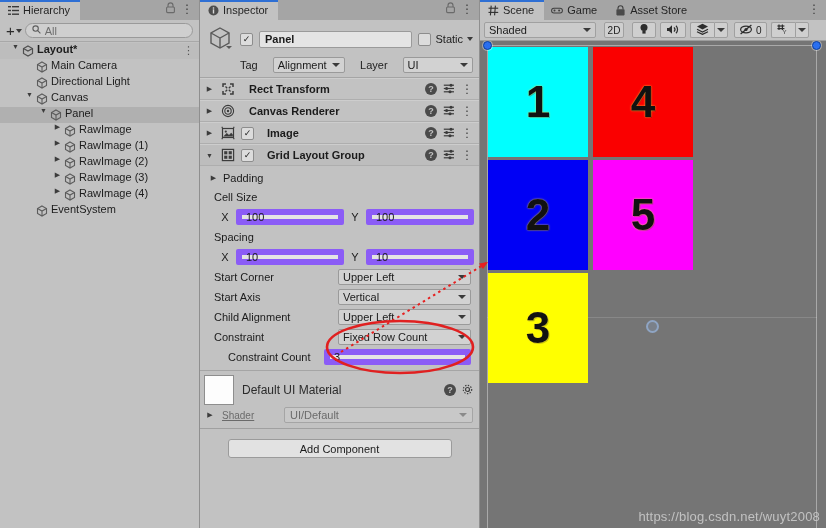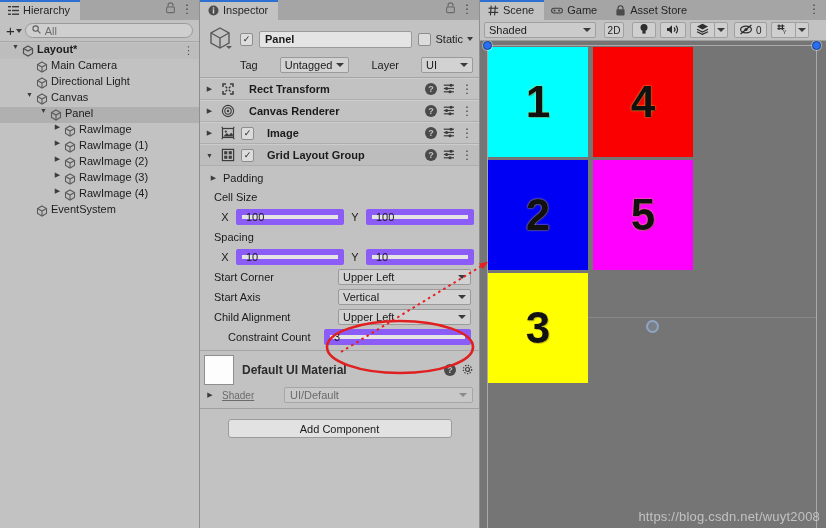--- a/index.html
+++ b/index.html
@@ -64,21 +64,21 @@
   #inspector { width: 280px; height:528px; background:#c2c2c2; display:flex; flex-direction:column;
                border-right:1px solid #8f8f8f; }
   .insp-head { background:#c2c2c2; padding:5px 6px 4px 6px; border-bottom:1px solid #a5a5a5; }
   .insp-head-r1 { display:flex; align-items:center; gap:6px; }
   .go-icon { width:28px; height:28px; display:flex; align-items:flex-start; justify-content:center; position:relative; }
   .chk { width:13px; height:13px; background:#dcdcdc; border:1px solid #8d8d8d; border-radius:2px;
          display:flex; align-items:center; justify-content:center; font-size:9px; color:#1d1d1d; }
   .name-field { flex:1; height:17px; background:#e4e4e4; border:1px solid #9a9a9a; border-radius:2px;
                 display:flex; align-items:center; padding:0 5px; font-weight:bold; font-size:11px; color:#1b1b1b; }
   .static-wrap { display:flex; align-items:center; gap:4px; font-size:11px; color:#1d1d1d; }
-  .insp-head-r2 { display:flex; align-items:center; gap:22px; margin-top:4px; padding-left:34px; }
+  .insp-head-r2 { display:flex; align-items:center; gap:15px; margin-top:4px; padding-left:34px; }
   .lbl { font-size:11px; color:#1d1d1d; }
   .dd { height:16px; background:#d2d2d2; border:1px solid #9a9a9a; border-radius:2px;
         display:flex; align-items:center; padding:0 4px; font-size:11px; color:#1b1b1b; gap:4px; }
   .dd .arr { margin-left:auto; width:0;height:0;border-left:4px solid transparent;border-right:4px solid transparent;
              border-top:4px solid #3a3a3a; }
 
   .comp-row { height:22px; display:flex; align-items:center; gap:5px; padding:0 6px 0 4px;
               background:#c2c2c2; border-bottom:1px solid #aeaeae; border-top:1px solid #cdcdcd; }
   .comp-row.on { background:#bdbdbd; }
   .comp-title { font-weight:bold; font-size:11px; color:#1b1b1b; padding-left:8px; }
@@ -96,21 +96,21 @@
   .numfield { height:16px; background:#e4e4e4; border:6px solid #8b5cf6; border-radius:2px;
               display:flex; align-items:center; padding:0 4px; font-size:11px; color:#1b1b1b; }
   .prop-row { height:20px; display:flex; align-items:center; padding:0 8px 0 14px; gap:6px; }
   .prop-label { font-size:11px; color:#1b1b1b; width:118px; flex:0 0 auto;}
   .prop-ctl { flex:1; }
 
   .mat-block { margin-top:3px; border-top:1px solid #a5a5a5; background:#c2c2c2; padding:4px 6px 5px 4px;
                position:relative; }
   .mat-r1 { display:flex; align-items:center; gap:8px; }
   .mat-swatch { width:30px; height:30px; background:#fdfdfd; border:1px solid #8e8e8e; }
-  .mat-name { font-size:12px; color:#2b2b2b;font-weight:bold; }
+  .mat-name { font-size:12px; color:#2b2b2b; }
   .mat-right { margin-left:auto; display:flex; align-items:center; gap:6px; }
   .gear { font-size:11px; color:#3f3f3f; }
   .mat-r2 { display:flex; align-items:center; gap:6px; margin-top:2px; }
   .mat-tri { width:12px; text-align:center; font-size:7px; color:#3c3c3c; }
   .shader-lbl { color:#6b6b6b; font-size:10px; width:56px;text-decoration:underline; }
   .shader-dd { flex:1; height:16px; background:#c8c8c8; border:1px solid #a5a5a5; border-radius:2px;
                display:flex; align-items:center; padding:0 5px; font-size:11px; color:#6b6b6b; }
 
   .insp-spacer { flex:1; background:#c2c2c2; border-top:1px solid #a0a0a0; }
   .addcomp-wrap { padding:10px 0 0 0; display:flex; justify-content:center; background:#c2c2c2; }
@@ -356,21 +356,21 @@
         </span>
         <span class="static-wrap">
           <span class="chk"></span>
           <span class="lbl">Static</span>
           <span class="caret-sm"></span>
         </span>
       </div>
       <div class="insp-head-r2">
         <span class="lbl">Tag</span>
         <span class="dd" style="width:78px">
-          <span>Untagged</span>
+          <span>Alignment</span>
           <span class="arr"></span>
         </span>
         <span class="lbl">Layer</span>
         <span class="dd" style="width:76px">
           <span>UI</span>
           <span class="arr"></span>
         </span>
       </div>
     </div>
 
@@ -514,20 +514,27 @@
         <span class="prop-label">Start Axis</span>
         <span class="dd prop-ctl">
           <span>Vertical</span>
           <span class="arr"></span>
         </span>
       </div>
       <div class="prop-row">
         <span class="prop-label">Child Alignment</span>
         <span class="dd prop-ctl">
           <span>Upper Left</span>
+          <span class="arr"></span>
+        </span>
+      </div>
+      <div class="prop-row">
+        <span class="prop-label">Constraint</span>
+        <span class="dd prop-ctl">
+          <span>Fixed Row Count</span>
           <span class="arr"></span>
         </span>
       </div>
       <div class="prop-row">
         <span class="prop-label" style="padding-left:14px;width:104px">Constraint Count</span>
         <span class="numfield prop-ctl">
           <span>3</span>
         </span>
       </div>
     </div>

